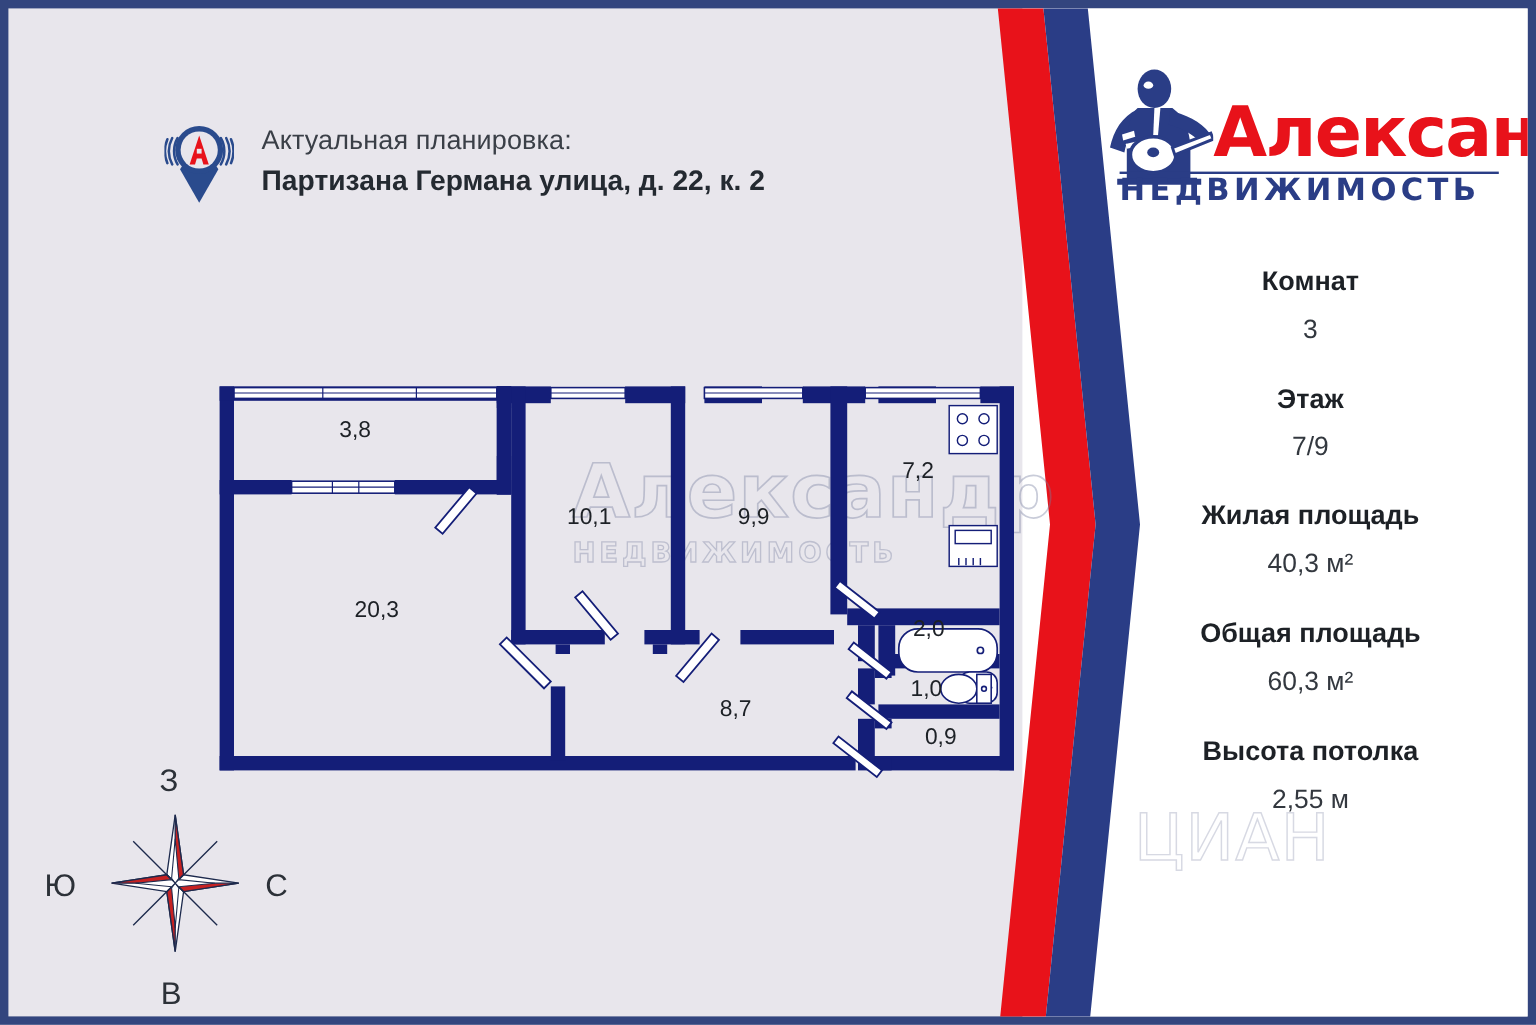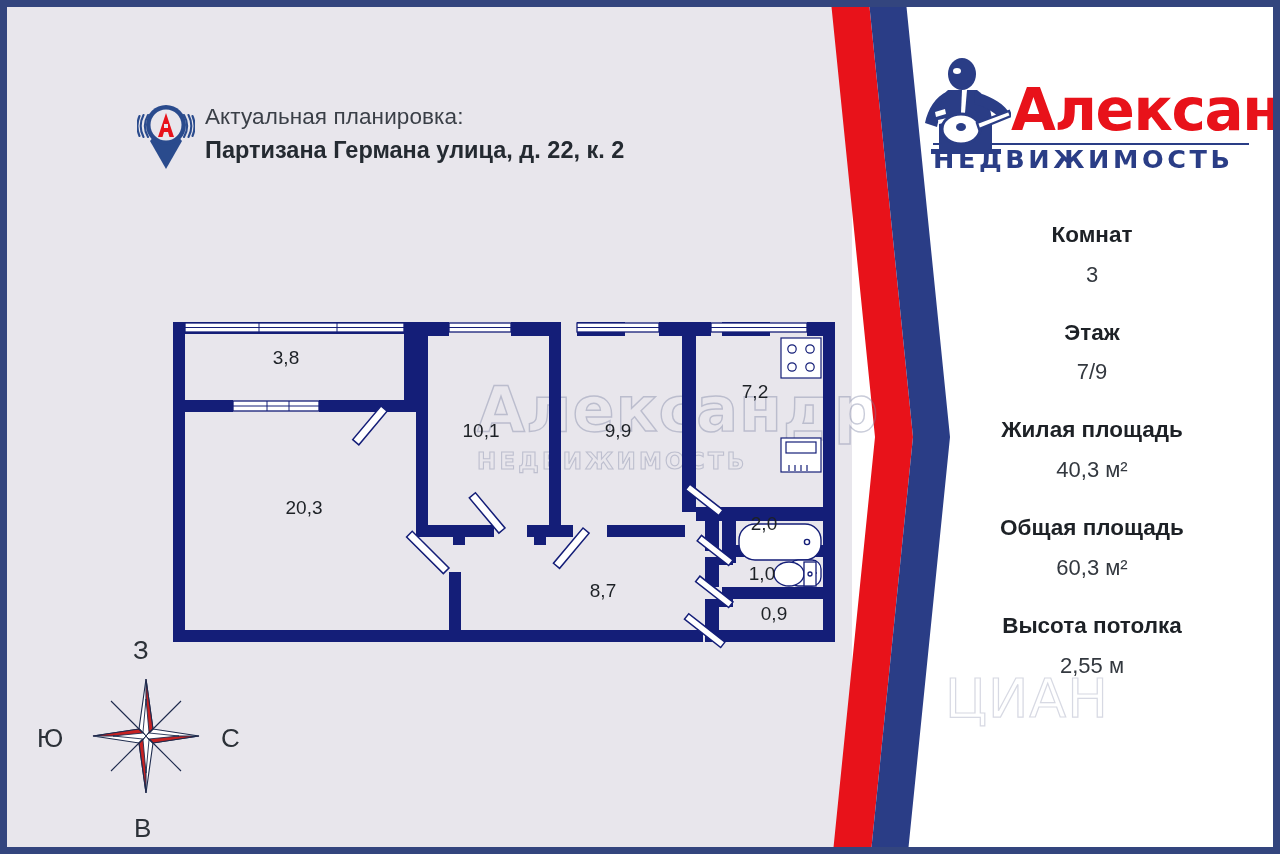--- a/index.html
+++ b/index.html
@@ -33,21 +33,21 @@
     width: 1280px; height: 880px;
     pointer-events: none;
   }
 
   
   #header-block {
     position: absolute;
     left: 130px; top: 84px;
     display: flex;
     align-items: center;
-    gap: 10px;
+    gap: 23px;
     justify-content: flex-end;
   }
   #pin-icon { width: 58px; height: 82px; flex: none; }
   #title-lines { padding-top: 4px; }
   #title-sub {
     font-size: 22.5px;
     color: #3a3f47;
     letter-spacing: .1px;
     line-height: 1.32;
   }
@@ -128,21 +128,21 @@
     font-family: "Liberation Sans", sans-serif;
   }
   #comp-n { left: 104px; top: 0px; }
   #comp-w { left: 8px;   top: 88px; }
   #comp-e { left: 192px; top: 88px; }
   #comp-s { left: 105px; top: 178px; }
 
   
   #plan {
     position: absolute;
-    left: 152px; top: 295px;
+    left: 162px; top: 295px;
     width: 690px; height: 365px;
   }
   #plan svg { display: block; }
 
   
   #watermark {
     position: absolute;
     left: 470px; top: 372px;
     width: 330px; height: 120px;
     pointer-events: none;

